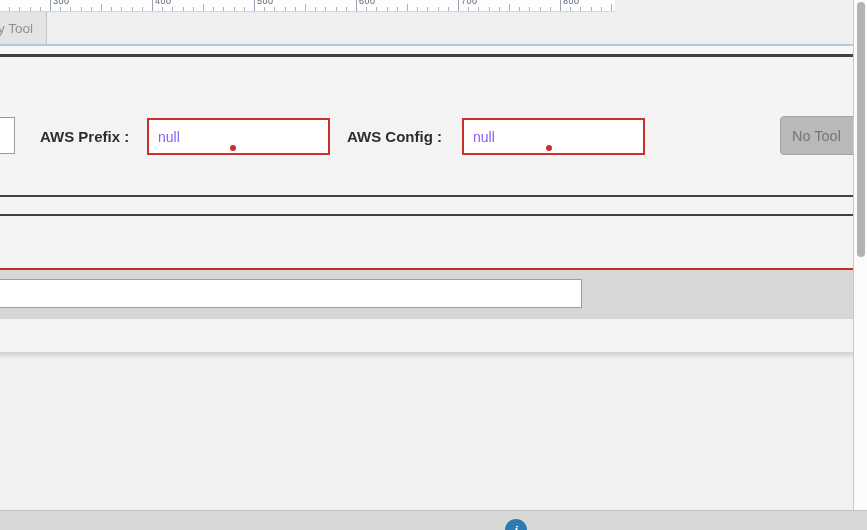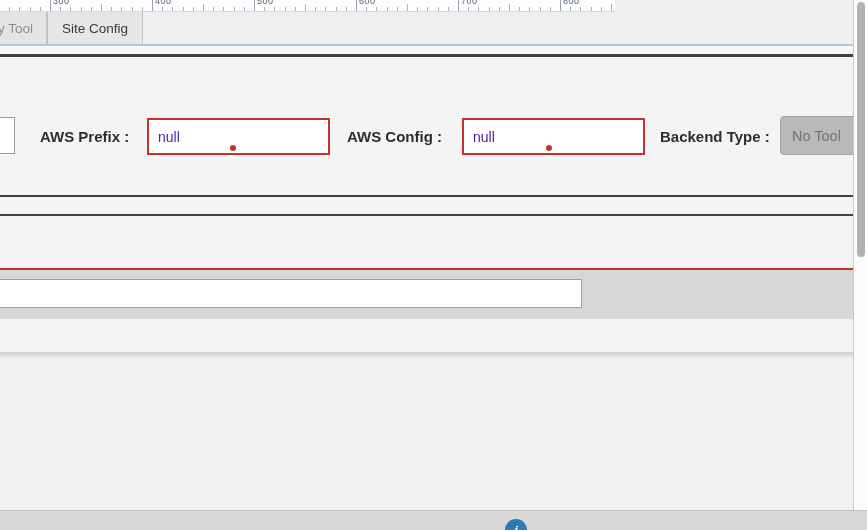--- a/index.html
+++ b/index.html
@@ -31,21 +31,21 @@
   .dark-3{top:213.5px;}
   .red-line{position:absolute;left:0;top:267.5px;width:853px;height:2px;background:#c0302b;}
 
   
   .form-row{position:absolute;left:0;top:56px;width:853px;height:139px;}
   .field-label{position:absolute;top:128px;font-size:15px;font-weight:bold;color:#2d2d2d;white-space:nowrap;}
   .lbl-prefix{left:40px;top:72px;text-align:center;}
   .lbl-region{left:347px;top:72px;}
   .lbl-backend{left:660px;top:72px;}
   .err-input{position:absolute;top:62px;width:170px;height:33px;background:#ffffff;
-             border:2px solid #c9302c;color:#4c1d95;font-size:14px;padding:0 0 0 9px;
+             border:2px solid #c9302c;color:#8b5cf6;font-size:14px;padding:0 0 0 9px;
              font-family:"Liberation Sans",sans-serif;outline:none;box-sizing:content-box;}
   .inp-prefix{left:147px;}
   .inp-region{left:462px;}
   .err-dot{position:absolute;width:6px;height:6px;border-radius:50%;background:#c9302c;top:89px;}
   .dot-prefix{left:230px;}
   .dot-region{left:546px;}
   .partial-input{position:absolute;left:-30px;top:61px;width:45px;height:37px;background:#ffffff;
                  border:1px solid #9a9a9a;box-sizing:border-box;}
   .disabled-select{position:absolute;left:780px;top:60px;width:90px;height:39px;background:#b9b9b9;
                    border:1px solid #a3a3a3;border-radius:4px;box-sizing:border-box;
@@ -73,23 +73,20 @@
   .scroll-thumb{position:absolute;left:2.5px;top:2px;width:8px;height:255px;background:#b2b2b2;border-radius:4px;}
 </style>
 </head>
 <body>
 
 <div class="screen">
 
   <div class="tabbar">
     <div class="tab tab-left">
       <span>y Tool</span>
-    </div>
-    <div class="tab tab-active">
-      <span>Site Config</span>
     </div>
   </div>
 
   <div class="ruler" id="ruler">
       <div class="tick major" style="left: 50px;"></div>
       <span class="ruler-label" style="left: 53px;">300</span>
       <div class="tick major" style="left: 152px;"></div>
       <span class="ruler-label" style="left: 155px;">400</span>
       <div class="tick major" style="left: 254px;"></div>
       <span class="ruler-label" style="left: 257px;">500</span>
@@ -163,21 +160,20 @@
     <div class="partial-input"></div>
 
     <span class="field-label lbl-prefix">AWS Prefix :</span>
     <input class="err-input inp-prefix" type="text" value="null" style="">
     <div class="err-dot dot-prefix"></div>
 
     <span class="field-label lbl-region">AWS Config :</span>
     <input class="err-input inp-region" type="text" value="null" style="">
     <div class="err-dot dot-region"></div>
 
-    <span class="field-label lbl-backend">Backend Type :</span>
     <div class="disabled-select">
       <span>No Tool</span>
     </div>
   </div>
 
   <div class="dark-line dark-2"></div>
   <div class="dark-line dark-3"></div>
   <div class="red-line"></div>
 
   <div class="gray-band"></div>

